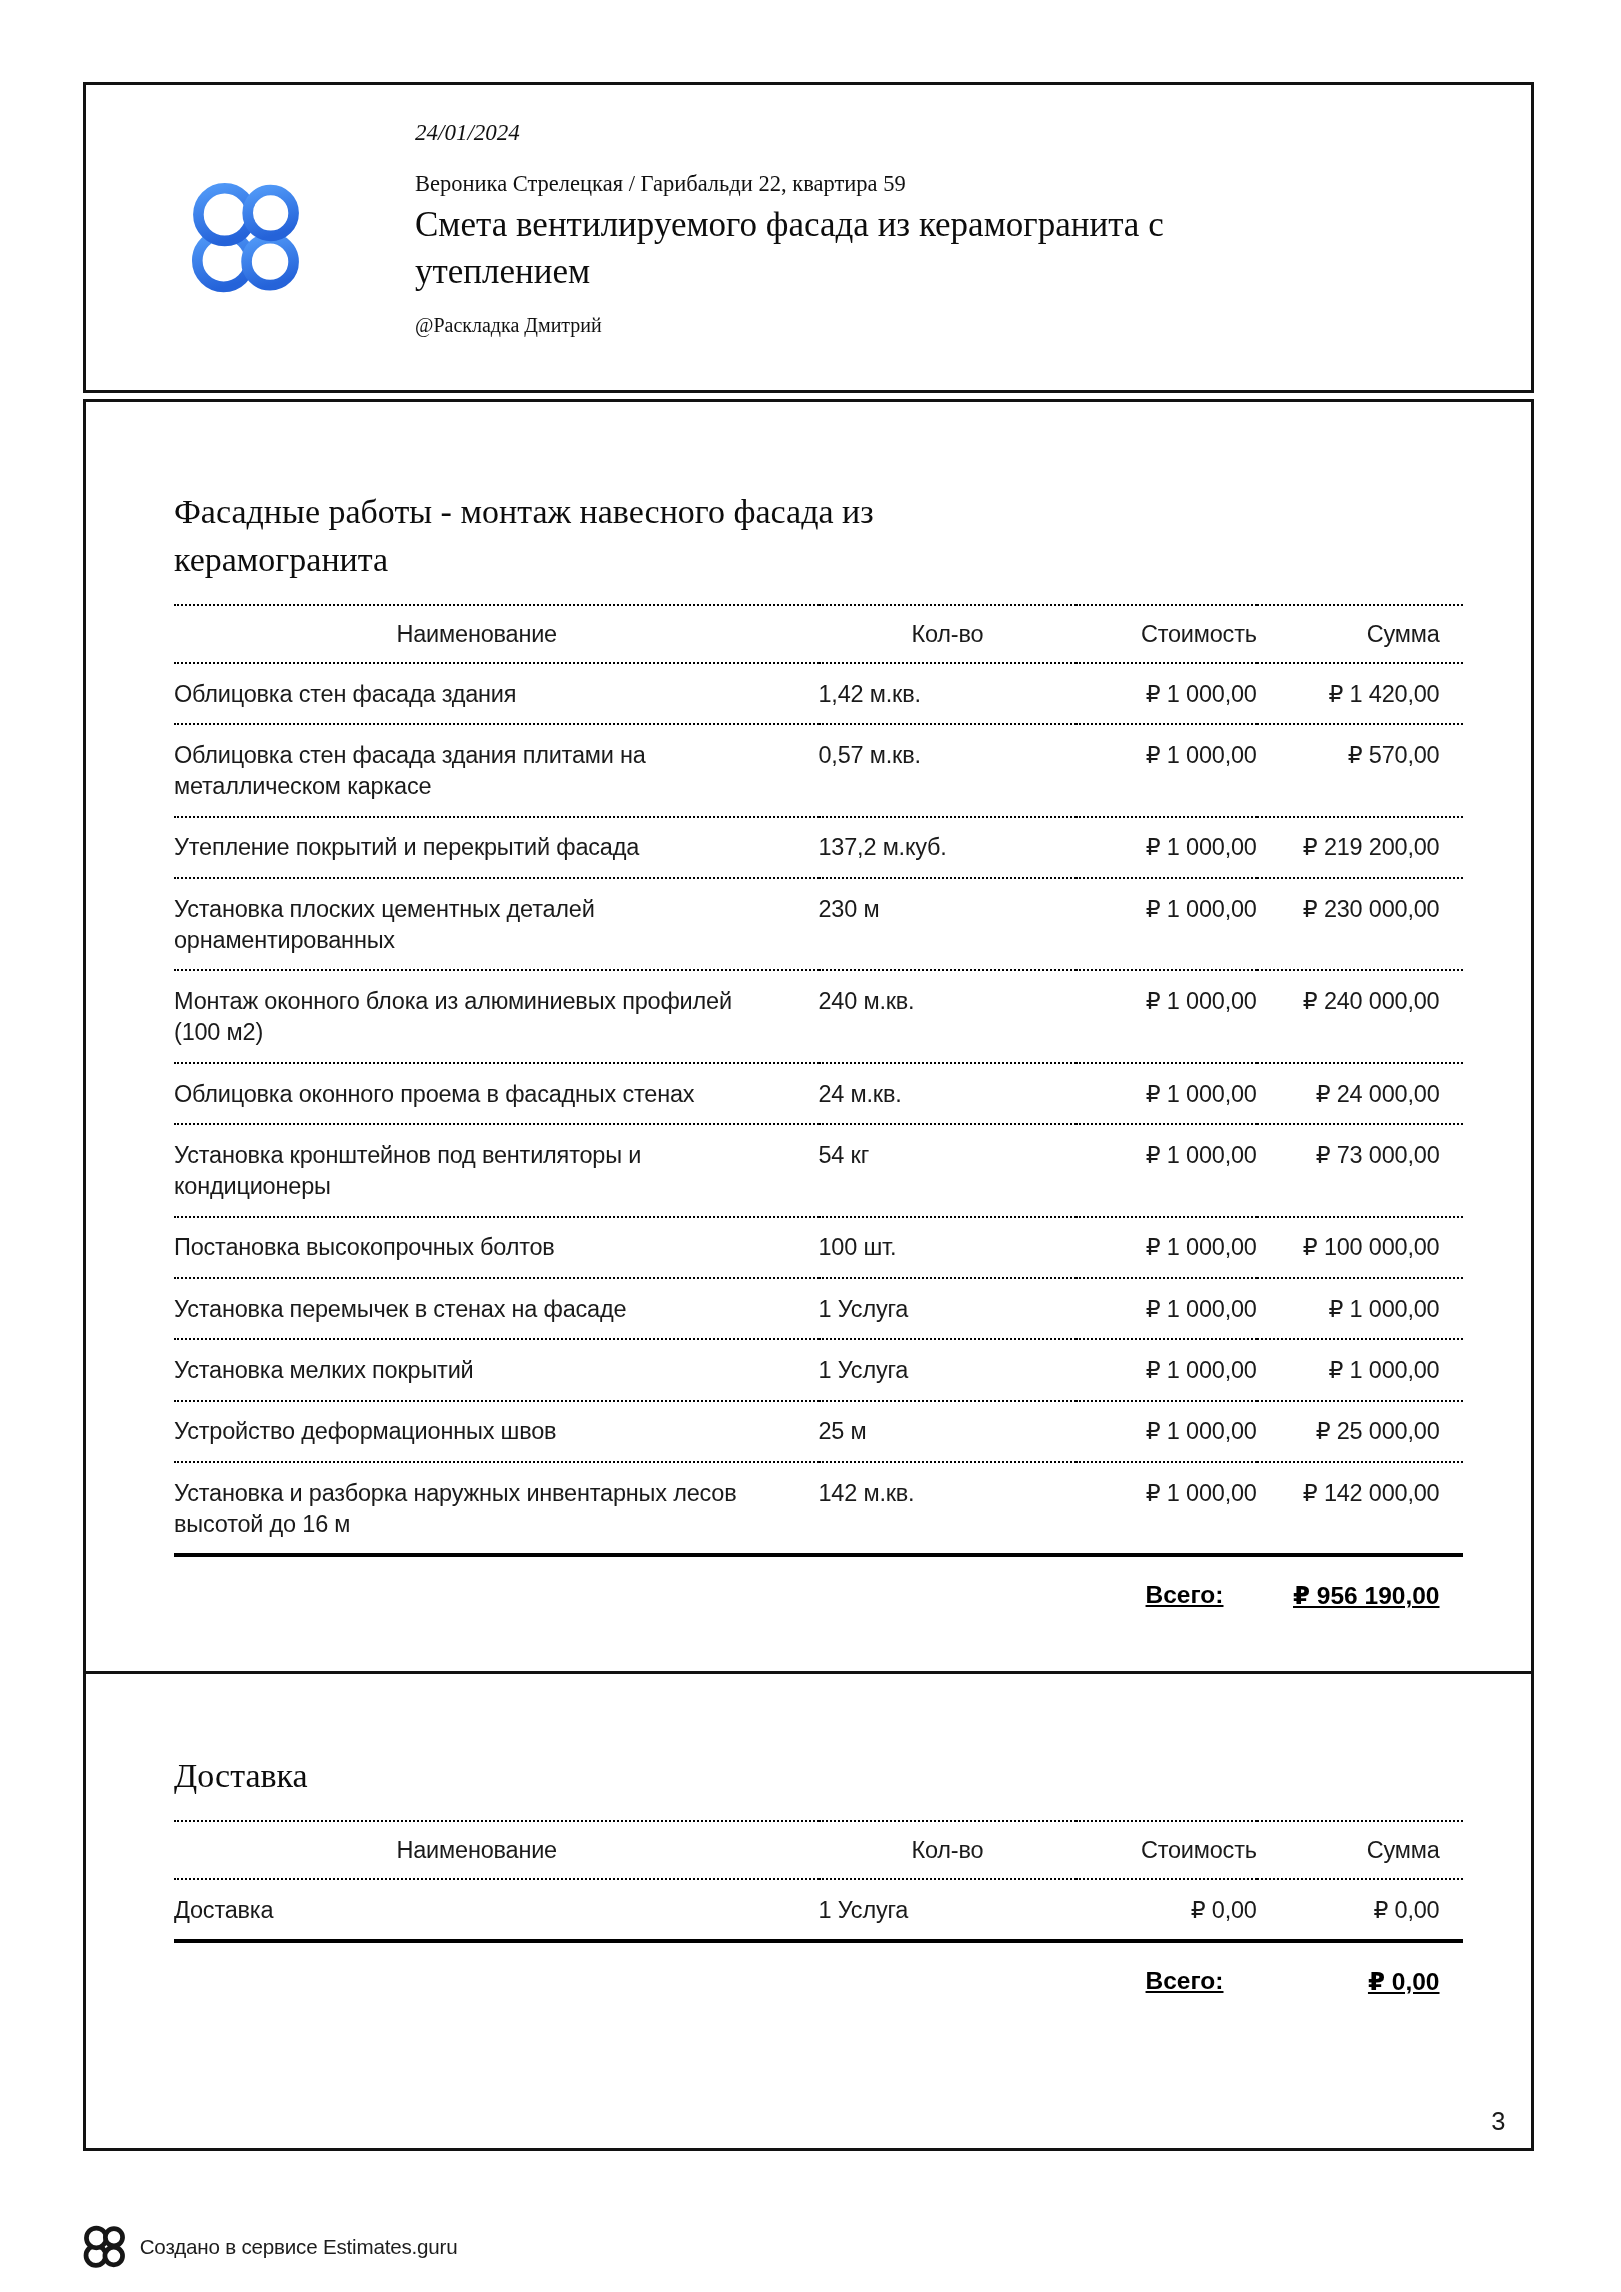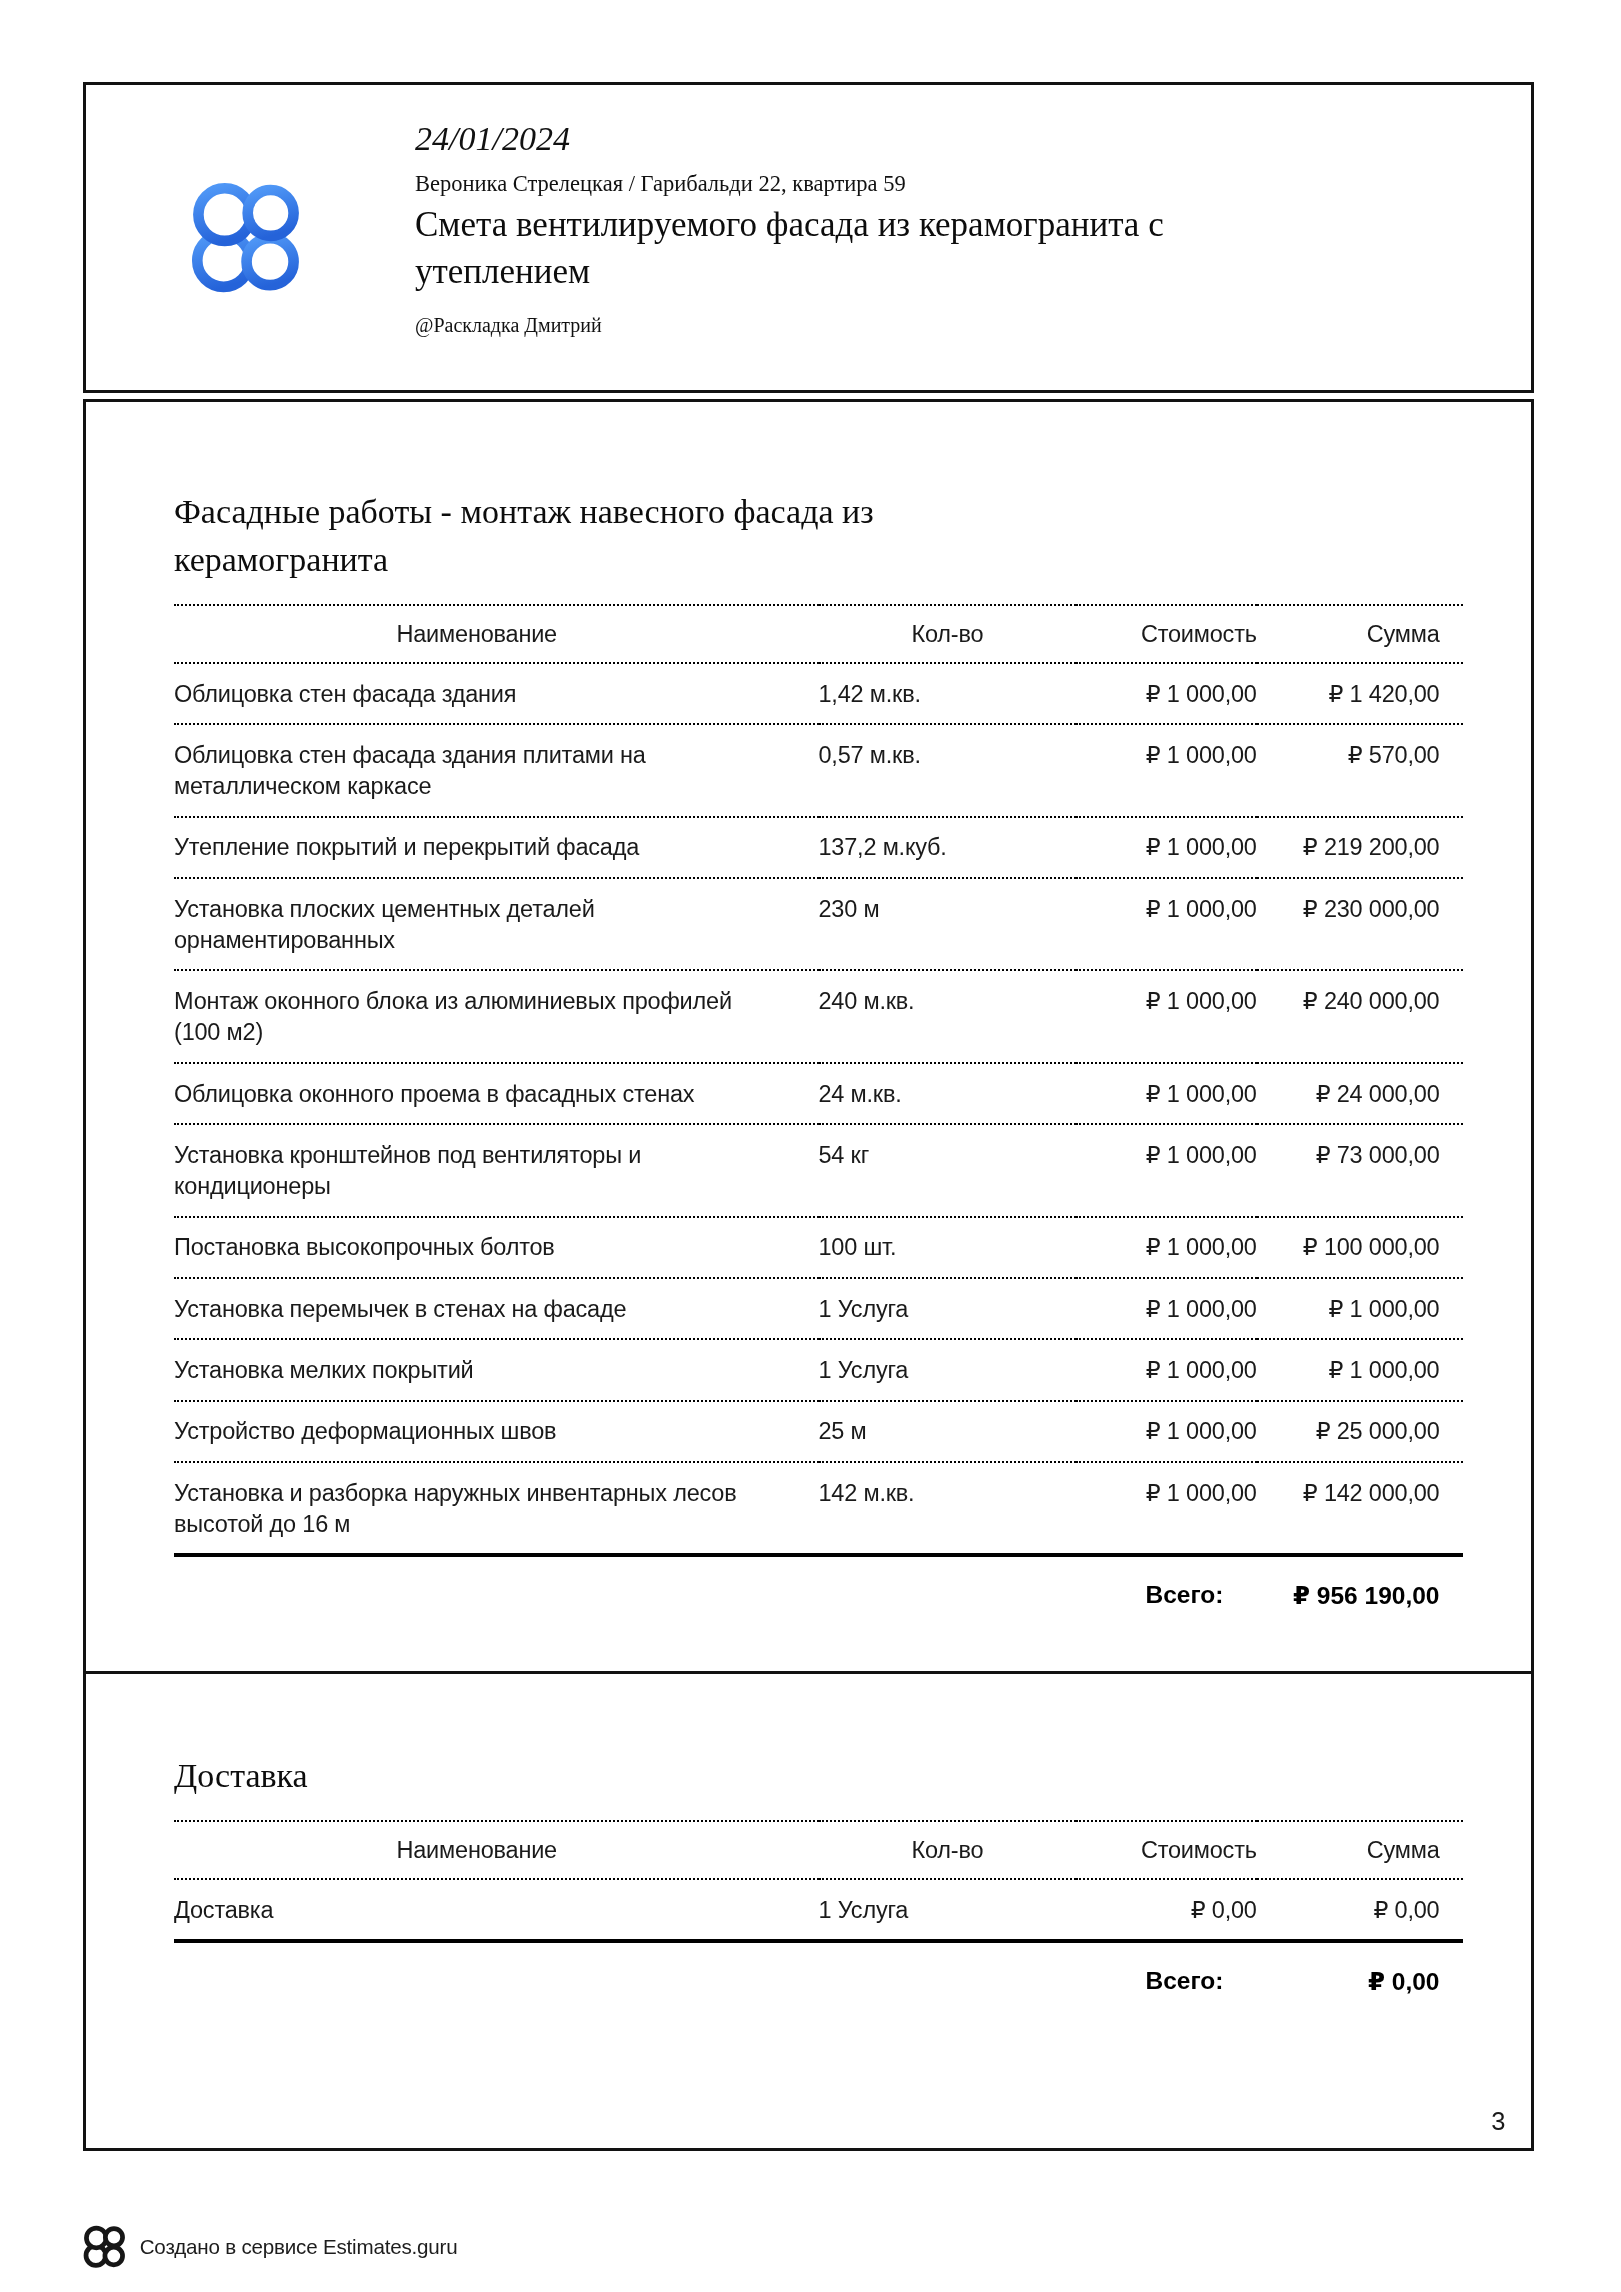--- a/index.html
+++ b/index.html
@@ -12,21 +12,21 @@
     border:3.9px solid #121212;box-sizing:border-box;
   }
   .header-box{top:82px;height:311px;}
   .section-box-1{top:399px;height:1321px;}
   .section-box-2{top:1671px;height:480px;}
 
   
   .logo{position:absolute;left:104px;top:96px;width:112px;height:112px;}
   .head-text{position:absolute;left:329px;top:0;width:1059px;}
   .doc-date{position:absolute;top:35px;left:0;font-family:"Liberation Serif","DejaVu Serif",serif;
-    font-style:italic;font-size:34px;color:#111;}
+    font-style:italic;font-size:23px;color:#111;}
   .client-line{position:absolute;top:86px;left:0;font-family:"Liberation Serif","DejaVu Serif",serif;
     font-size:22.5px;color:#111;}
   .doc-title{position:absolute;top:116px;left:0;margin:0;width:882px;
     font-family:"Liberation Serif","DejaVu Serif",serif;font-size:35px;line-height:47px;
     font-weight:400;color:#0d0d0d;}
   .author{position:absolute;top:229px;left:0;font-family:"Liberation Serif","DejaVu Serif",serif;
     font-size:20px;color:#111;}
 
   
   .section-heading{
@@ -50,21 +50,21 @@
     padding:14.7px 0 13.7px 0;
   }
   .items-table tbody tr:last-child td{border-bottom:4.9px solid #000;}
   .items-table .c0{width:50%;padding-right:39px;box-sizing:border-box;}
   .items-table .c1{width:20%;}
   .items-table .c2{width:14%;text-align:right;}
   .items-table .c3{width:16%;text-align:right;padding-right:23.5px;box-sizing:border-box;}
 
   .totals-row{
     width:1289px;margin:23.5px 0 0 88px;display:flex;justify-content:flex-end;
-    font-size:24.5px;font-weight:700;color:#000;box-sizing:border-box;padding-right:23.5px;
+    font-size:24.5px;font-weight:700;color:#000;box-sizing:border-box;padding-right:23.5px;text-decoration:underline;
   }
   .total-label{text-align:right;}
   .total-value{width:216px;text-align:right;}
 
   .page-number{
     position:absolute;right:25.5px;bottom:11.8px;font-size:25.5px;color:#1a1a1a;
   }
 
   
   .footer{

